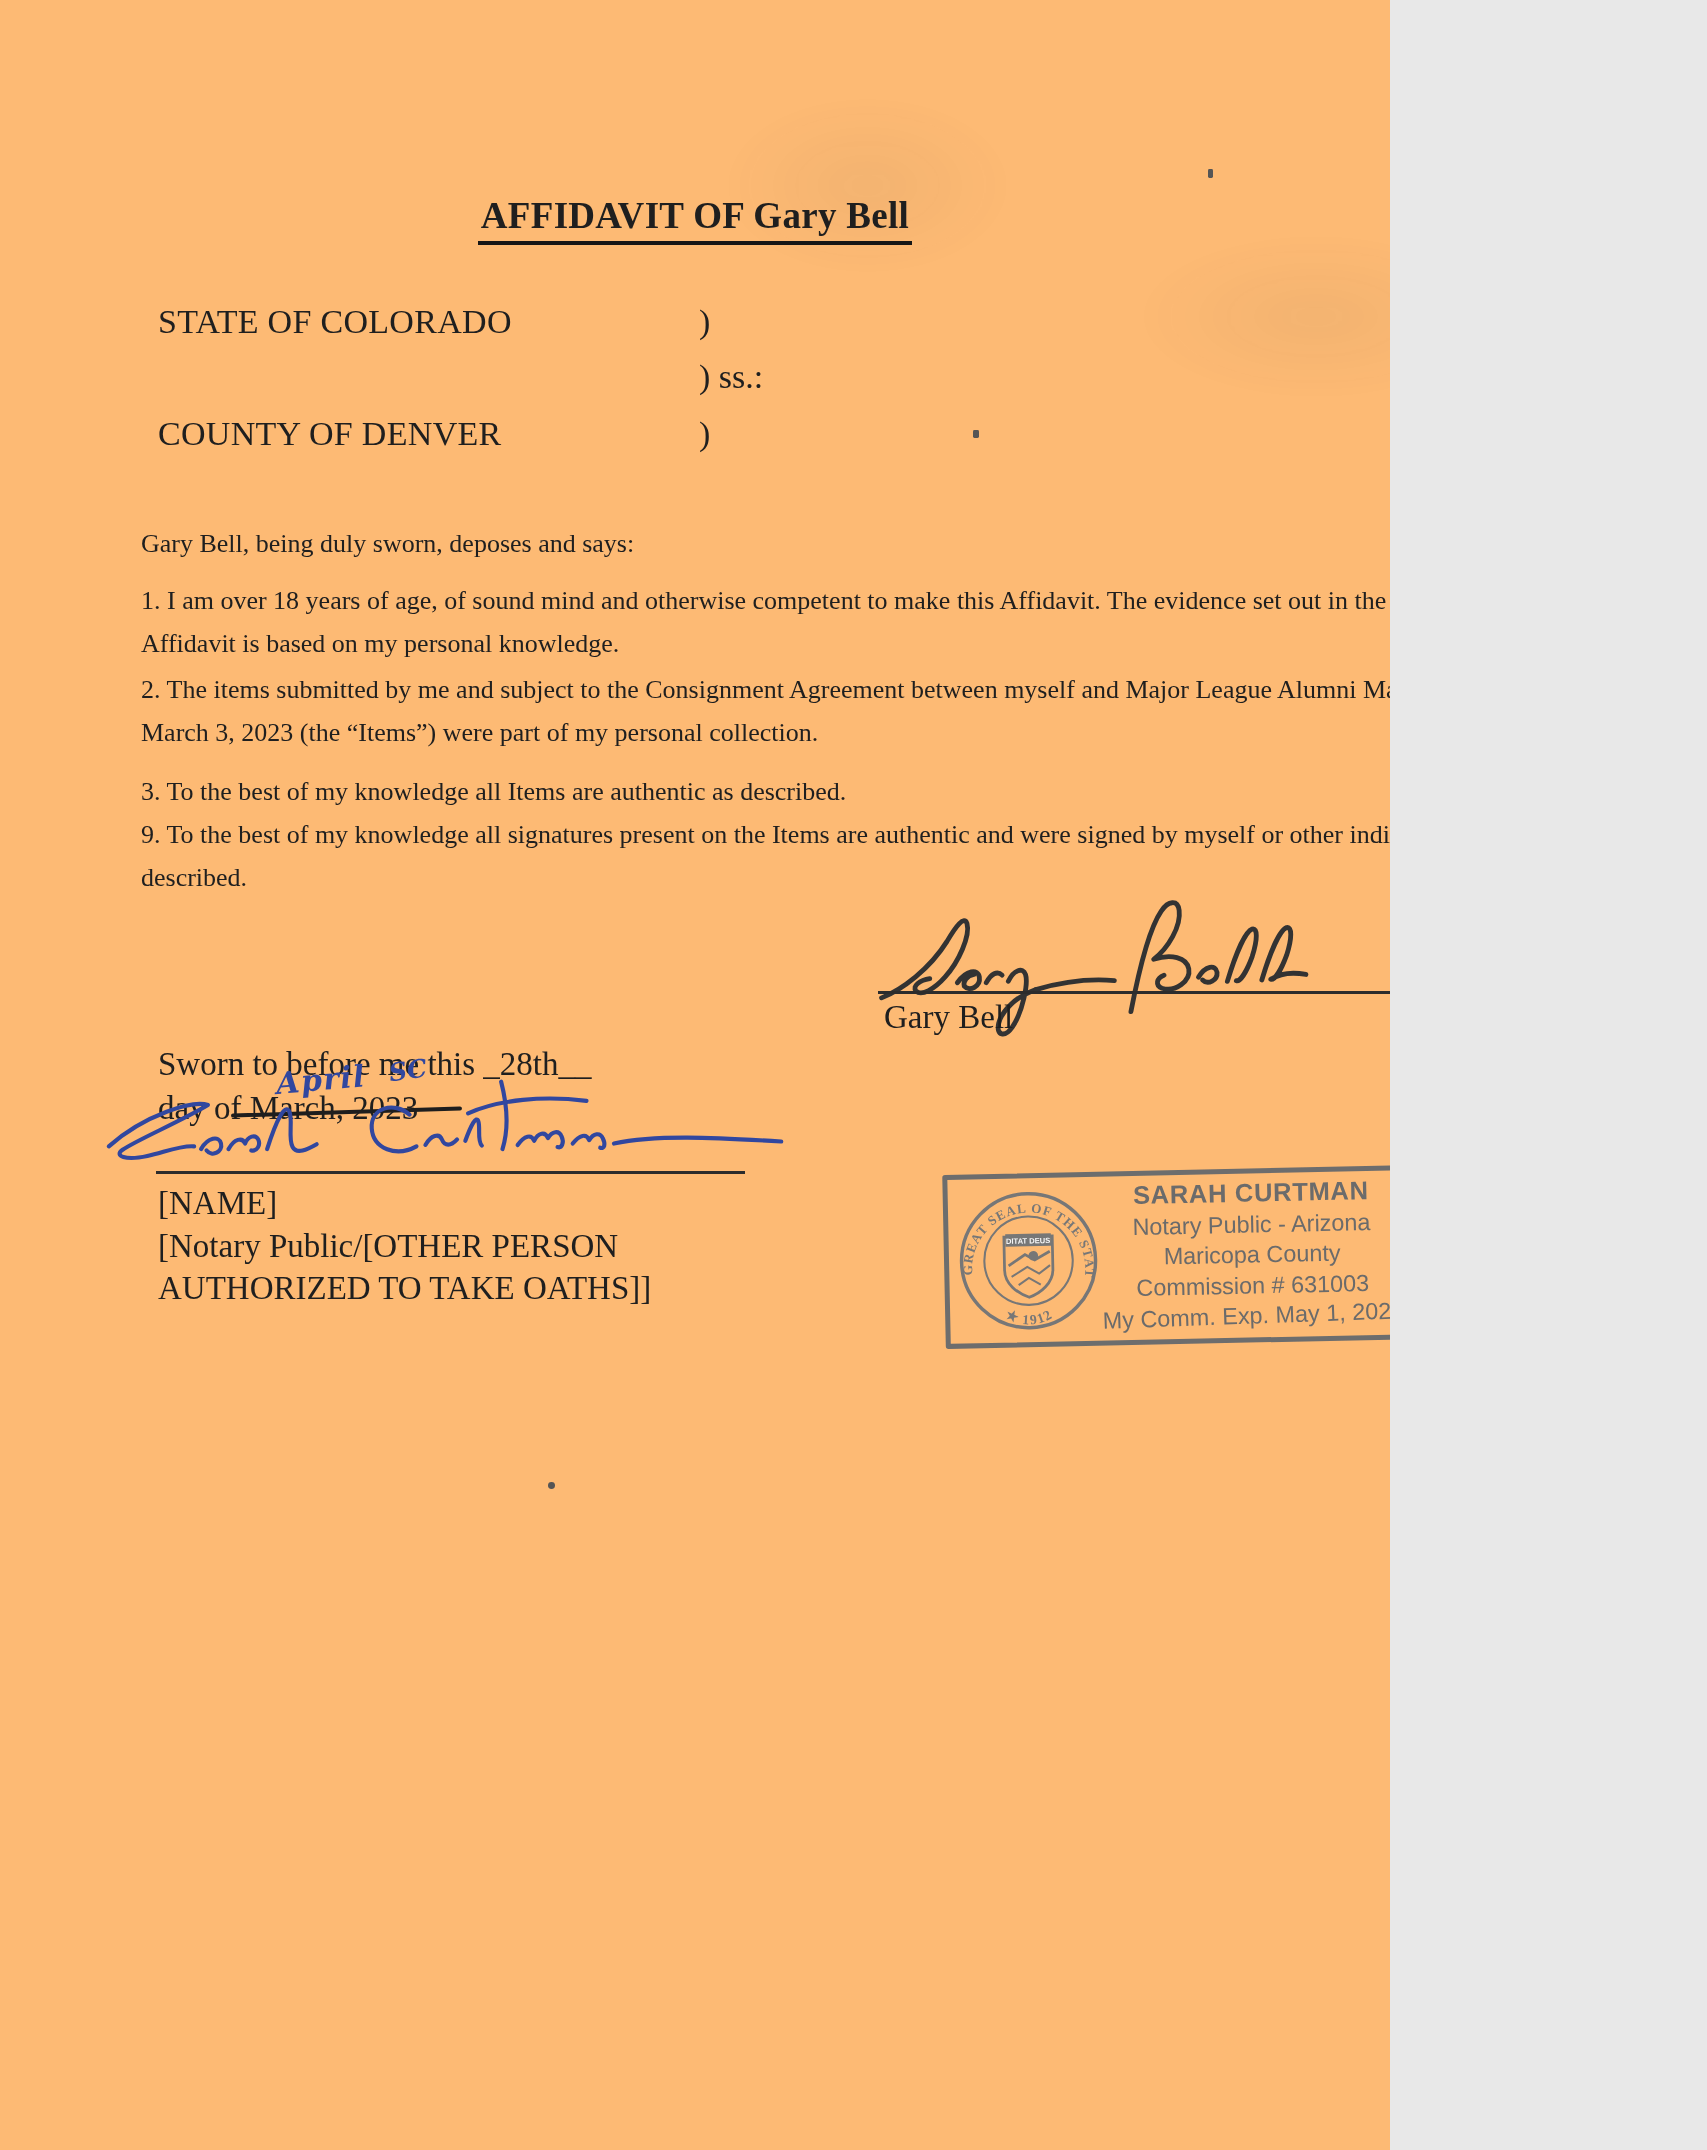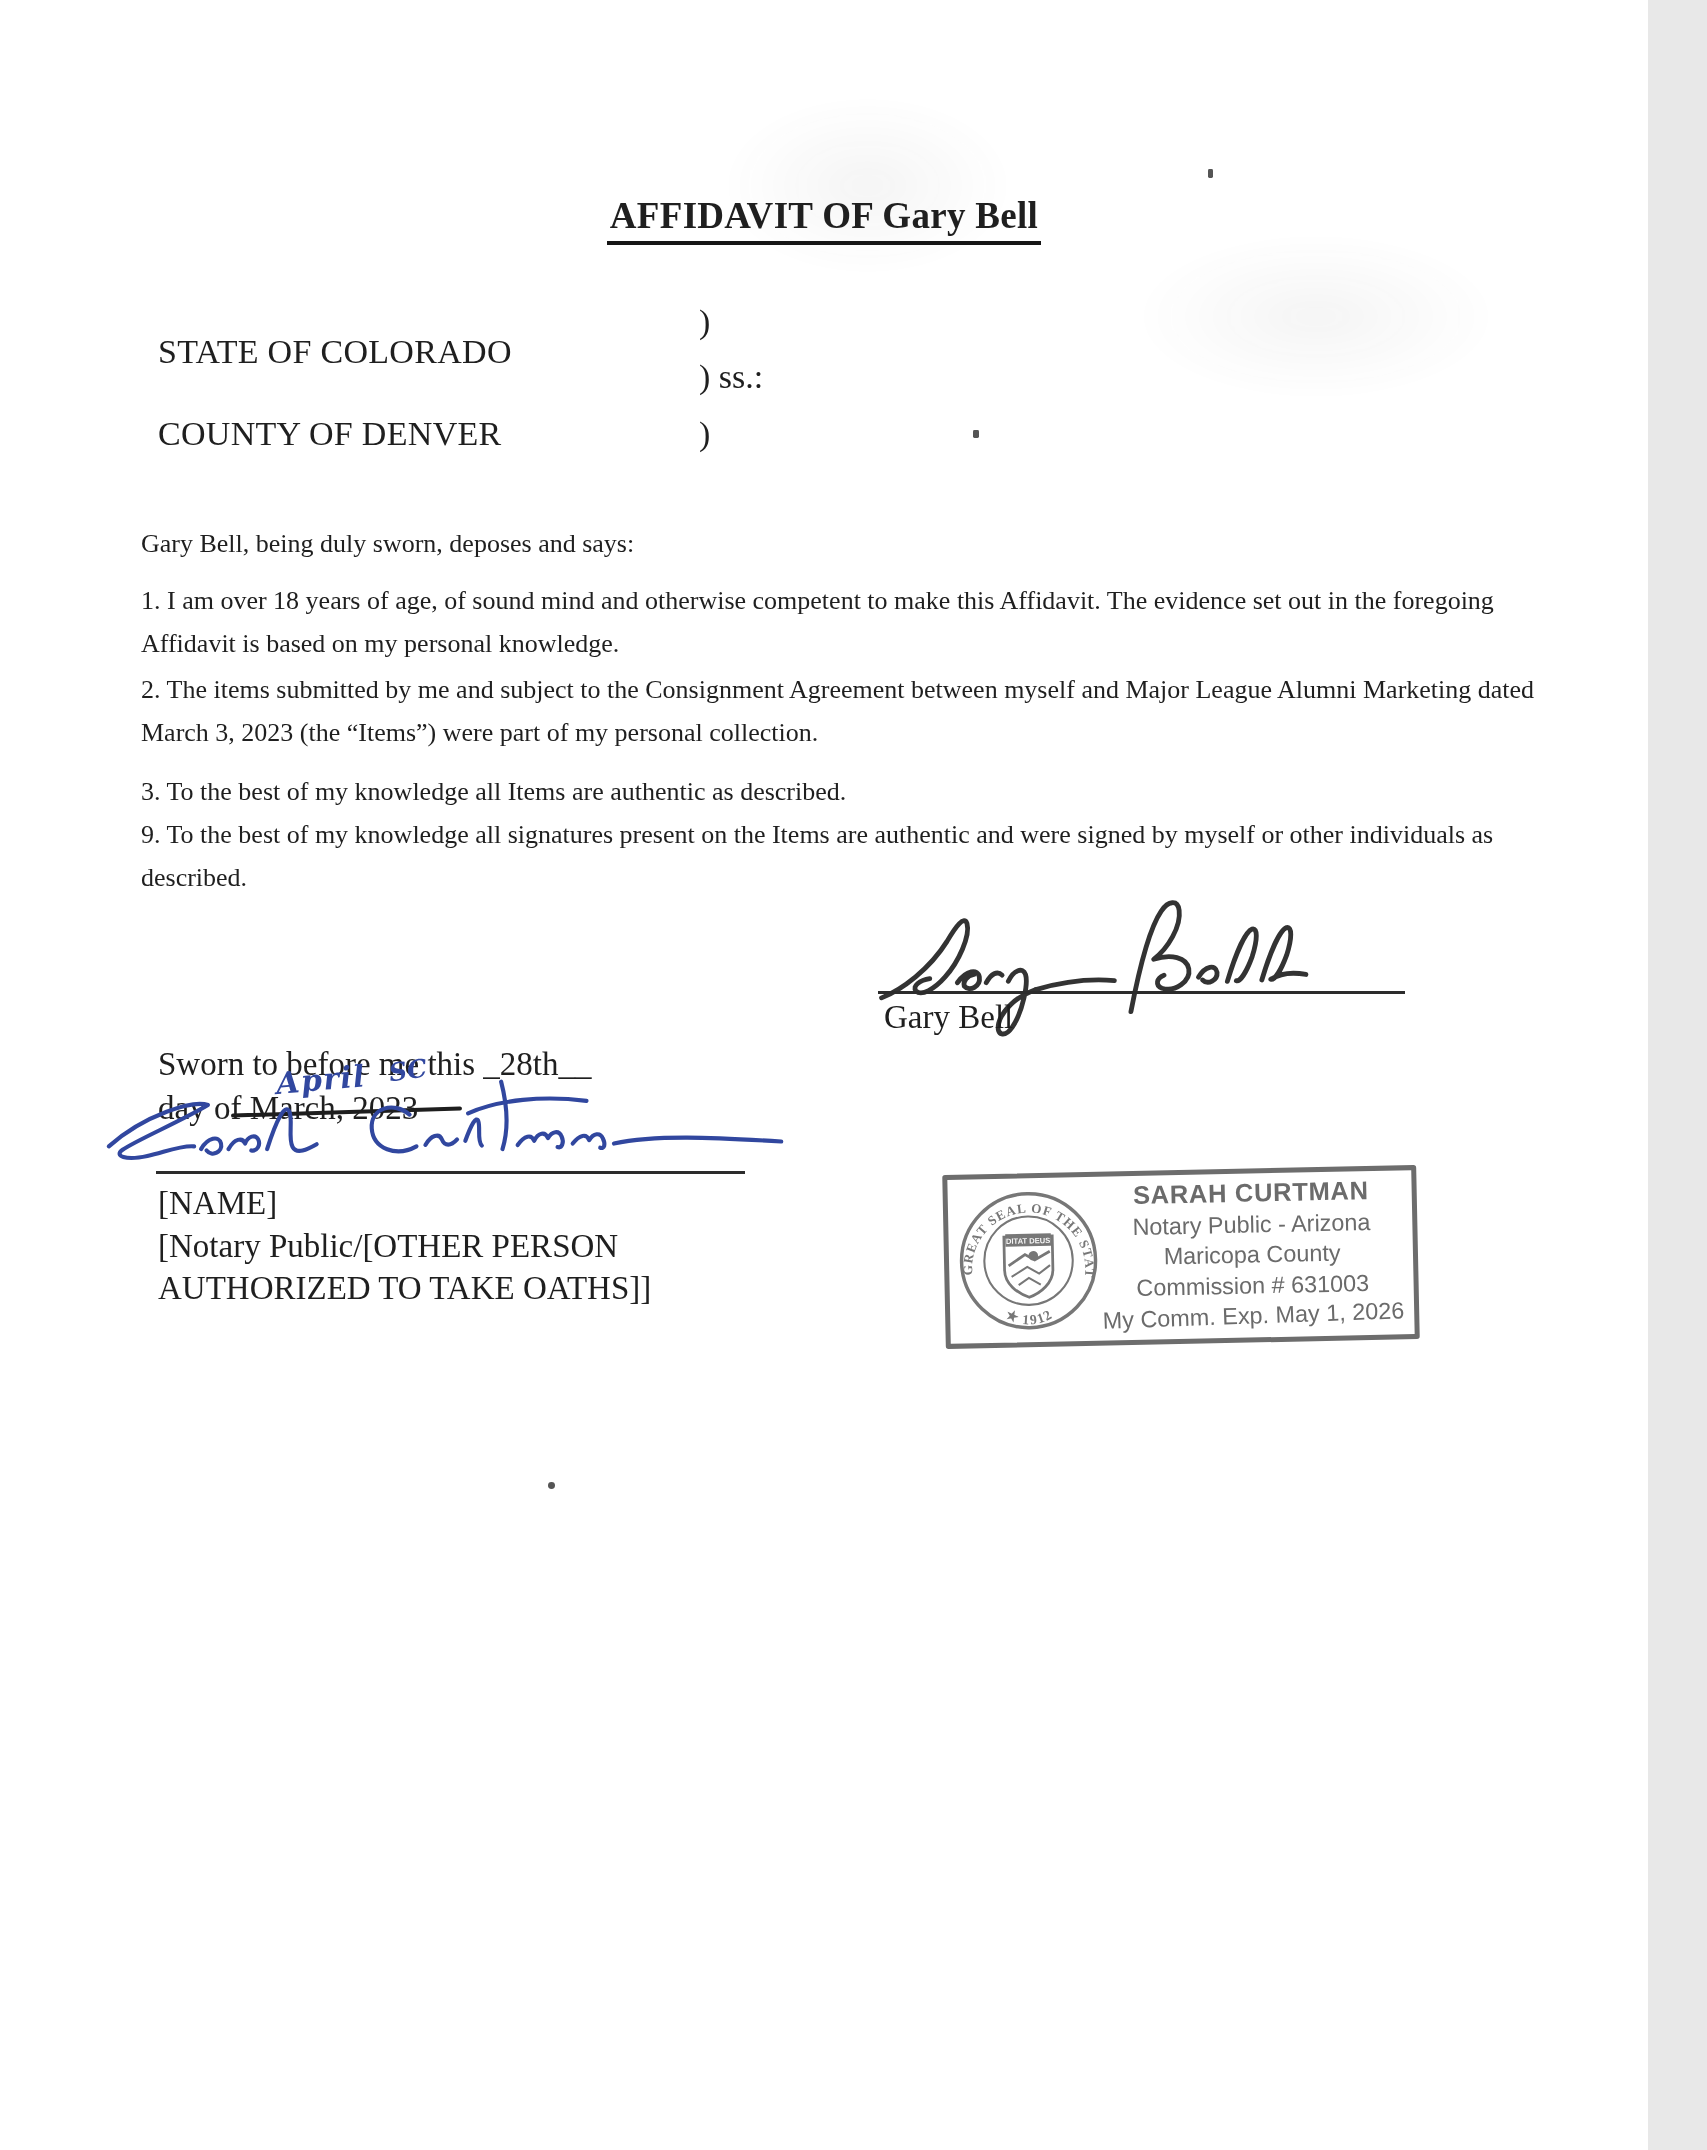--- a/index.html
+++ b/index.html
@@ -1,19 +1,19 @@
 <!DOCTYPE html>
 <html style="font-size:11px"><head>
 <meta charset="utf-8">
 <style>
   html,body{margin:0;padding:0;background:#e8e8e8;}
   .page{
     position:relative;
-    width:1648px;height:2151px;
-    background:#ffffff;
+    width:1390px;height:2151px;
+    background:#fdba74;
     overflow:hidden;
     font-family:"Liberation Serif", serif;
     color:#1f1f1f;
   }
   .smudge{position:absolute;border-radius:50%;
     background:radial-gradient(closest-side, rgba(60,60,60,0.05), rgba(60,60,60,0));
     filter:blur(4.1px);}
   .speck{position:absolute;background:#555;border-radius:1.4px;}
 
   .doc-title{
@@ -74,21 +74,21 @@
   <div class="smudge" style="left:723px;top:96px;width:289px;height:179px;"></div>
   <div class="smudge" style="left:1137px;top:234px;width:358px;height:165px;"></div>
   <div class="speck" style="left:1208px;top:169px;width:4.8px;height:9px;"></div>
   <div class="speck" style="left:973px;top:430px;width:6.2px;height:7.6px;"></div>
   <div class="speck" style="left:548px;top:1482px;width:6.9px;height:6.9px;border-radius:50%;"></div>
 
   <div class="doc-title">
     <span>AFFIDAVIT OF Gary Bell</span>
   </div>
 
-  <div class="venue-label" style="top:303px;margin-top:30px;">STATE OF COLORADO</div>
+  <div class="venue-label" style="top:303px;">STATE OF COLORADO</div>
   <div class="venue-paren" style="top:303px;">)</div>
   <div class="venue-paren" style="top:358px;">) ss.:</div>
   <div class="venue-label" style="top:415px;">COUNTY OF DENVER</div>
   <div class="venue-paren" style="top:415px;">)</div>
 
   <div class="body-par" style="top:522px;">Gary Bell, being duly sworn, deposes and says:</div>
   <div class="body-par" style="top:579px;">1. I am over 18 years of age, of sound mind and otherwise competent to make this Affidavit. The evidence set out in the foregoing Affidavit is based on my personal knowledge.</div>
   <div class="body-par" style="top:668px;">2. The items submitted by me and subject to the Consignment Agreement between myself and Major League Alumni Marketing dated March 3, 2023 (the “Items”) were part of my personal collection.</div>
   <div class="body-par" style="top:770px;">3. To the best of my knowledge all Items are authentic as described.</div>
   <div class="body-par" style="top:813px;">9. To the best of my knowledge all signatures present on the Items are authentic and were signed by myself or other individuals as described.</div>

